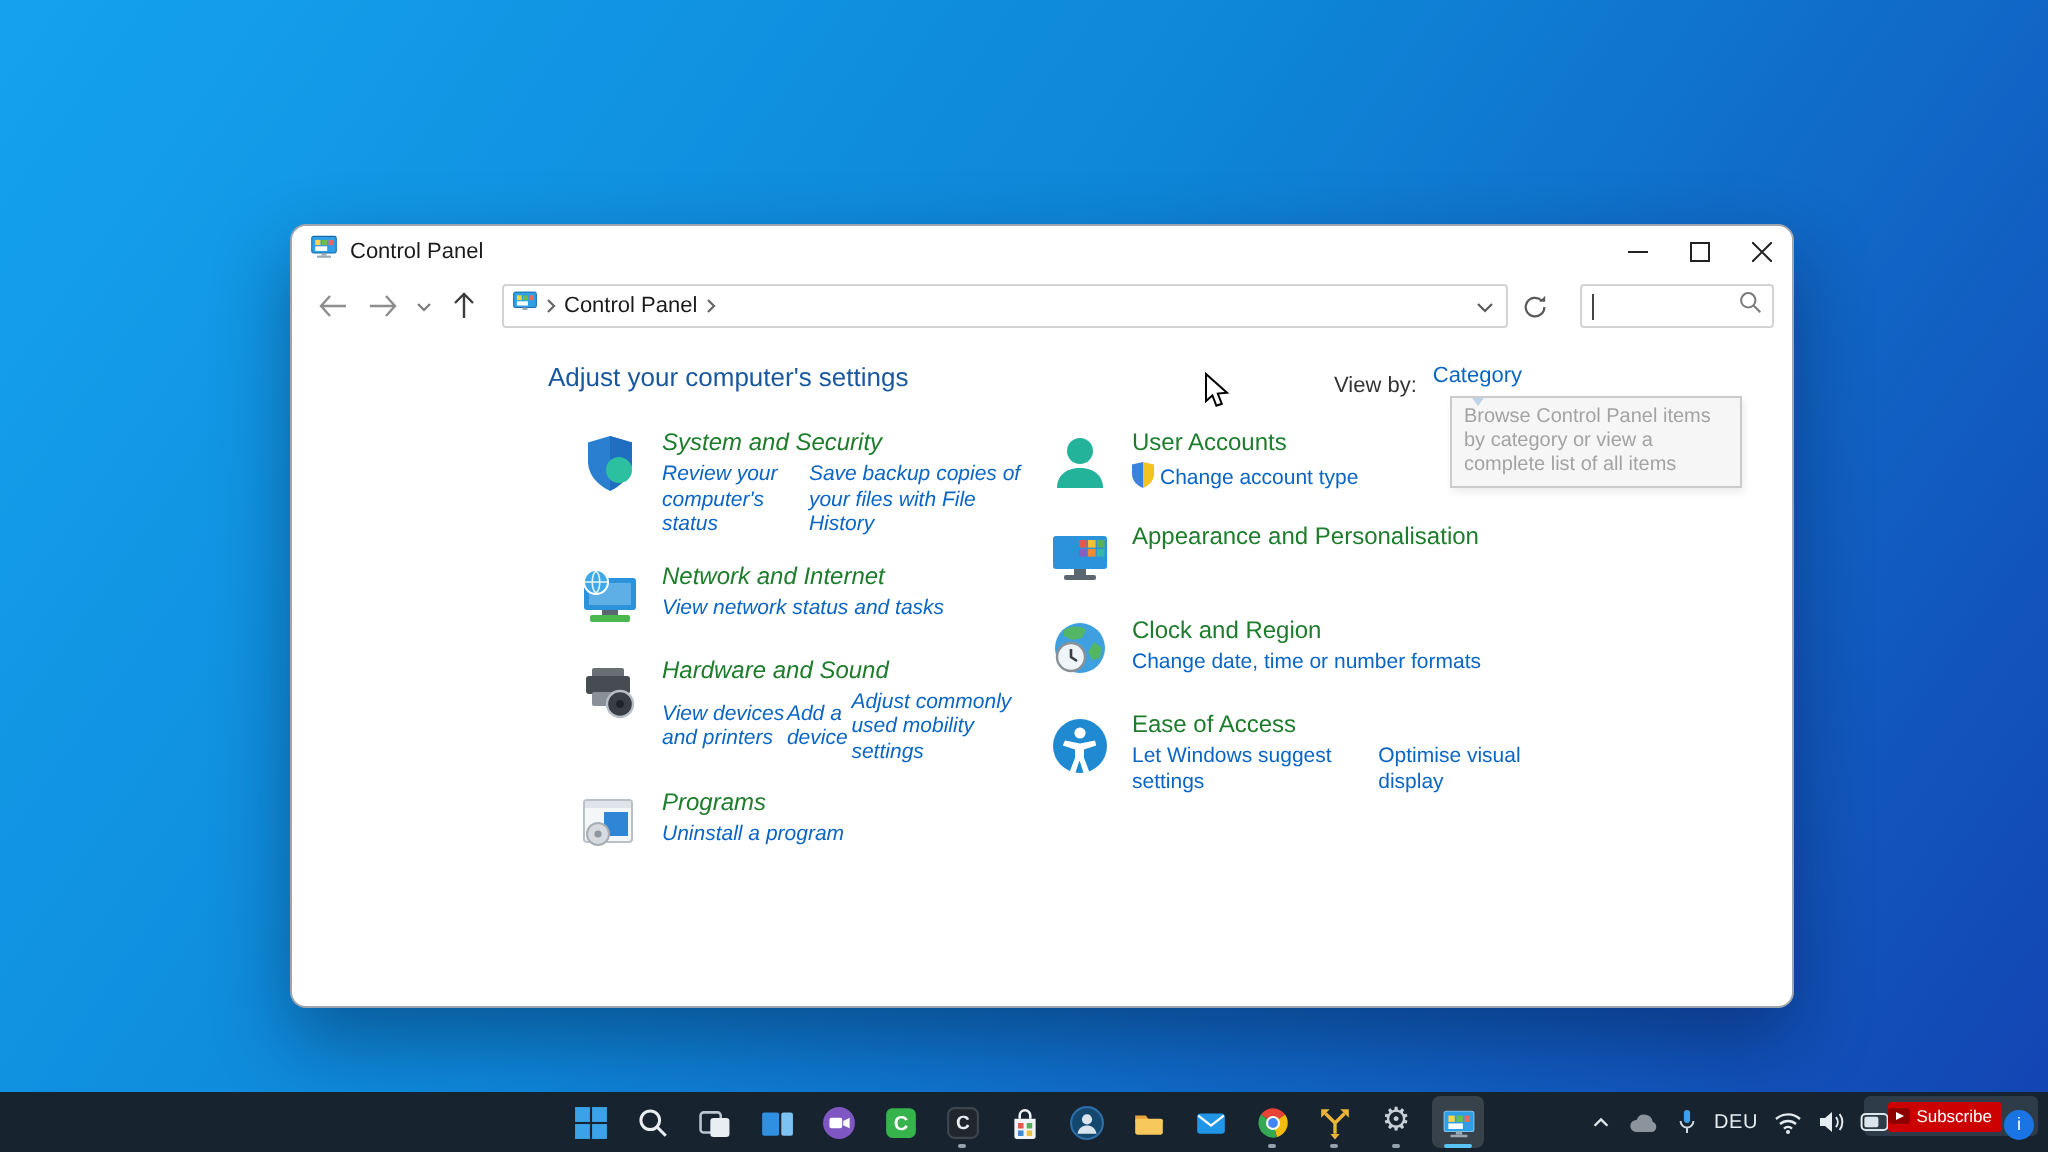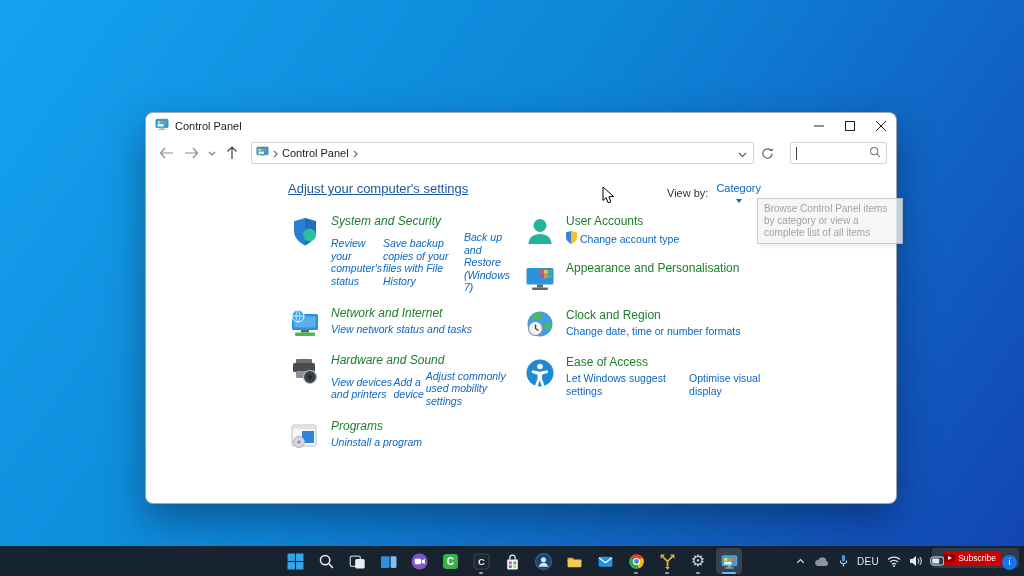--- a/index.html
+++ b/index.html
@@ -27,28 +27,28 @@
   .addr-seg { font-size:11px; color:#1b1b1b; }
   .addr-right { margin-left:auto; display:flex; align-items:center; gap:8px; padding-right:2px; }
   .refresh-btn { width:22px; height:22px; display:flex; align-items:center; justify-content:center; }
   .searchbox { width:97px; height:22px; margin-left:10px; border:1px solid #d3d3d3; border-radius:2px;
     display:flex; align-items:center; padding:0 5px; background:#fff; }
   .searchbox input { flex:1; border:none; outline:none; font-size:11px; width:60px;
     font-family:inherit; caret-color:#333; }
   .caret { width:1px; height:13px; background:#444; margin-right:2px; }
 
   .content { position:relative; height:calc(100% - 55px); }
-  .page-title { position:absolute; left:142px; top:13px; font-size:13px; color:var(--heading-blue);text-decoration:underline; }
+  .page-title { position:absolute; left:128px; top:13px; font-size:13px; color:var(--heading-blue); }
   .viewby { position:absolute; left:521px; top:14px; font-size:11px; color:#333;
     display:flex; align-items:center; gap:8px; }
   .viewby .vb-value { color:var(--link-blue); display:flex; align-items:center; gap:4px;flex-direction:column; }
   .vb-caret { width:0; height:0; border-left:3.5px solid transparent; border-right:3.5px solid transparent;
     border-top:4px solid var(--link-blue); margin-top:1px; }
 
-  .tooltip { position:absolute; left:611px; top:30px; width:146px; padding:4px 6px;
+  .tooltip { position:absolute; left:579px; top:30px; width:146px; padding:4px 6px;
     background:rgba(244,244,244,.78); border:1px solid rgba(150,150,150,.45);
     box-shadow:1px 2px 4px rgba(0,0,0,.08); font-size:10px; line-height:12px; color:#a3a3a3; z-index:6; }
 
   .columns { position:absolute; top:46px; left:0; right:0; }
   .col { position:absolute; display:flex; flex-direction:column; gap:12px; }
   .col-left  { left:142px; width:232px;font-style:italic; }
   .col-right { left:377px; width:260px; }
   .cat-item { display:flex; gap:9px; align-items:flex-start; }
   .cat-icon { width:34px; height:34px; flex:0 0 34px; margin-top:1px; }
   .cat-icon svg { width:34px; height:34px; display:block; }
@@ -214,23 +214,20 @@
               </span>
               <div class="cat-text">
                 <a class="cat-title" href="#">System and Security</a>
                 <div class="cat-links">
                   <a class="cat-link" href="#">
                     <span>Review your computer's status</span>
                   </a>
                   <a class="cat-link" href="#">
                     <span>Save backup copies of your files with File History</span>
                   </a>
-                  <a class="cat-link" href="#">
-                    <span>Back up and Restore (Windows 7)</span>
-                  </a>
                 </div>
               </div>
             </div>
             <div class="cat-item">
               <span class="cat-icon">
                 <svg viewBox="0 0 34 34">
                   <rect x="4" y="7" width="26" height="16" rx="1.5" fill="#2b93dc"></rect>
                   <rect x="6.5" y="9.5" width="21" height="11" fill="#9cd2f2" opacity=".45"></rect>
                   <rect x="13" y="23" width="8" height="2.5" fill="#5b6770"></rect>
                   <rect x="7" y="25.5" width="20" height="3.5" rx="1" fill="#49b84f"></rect>

